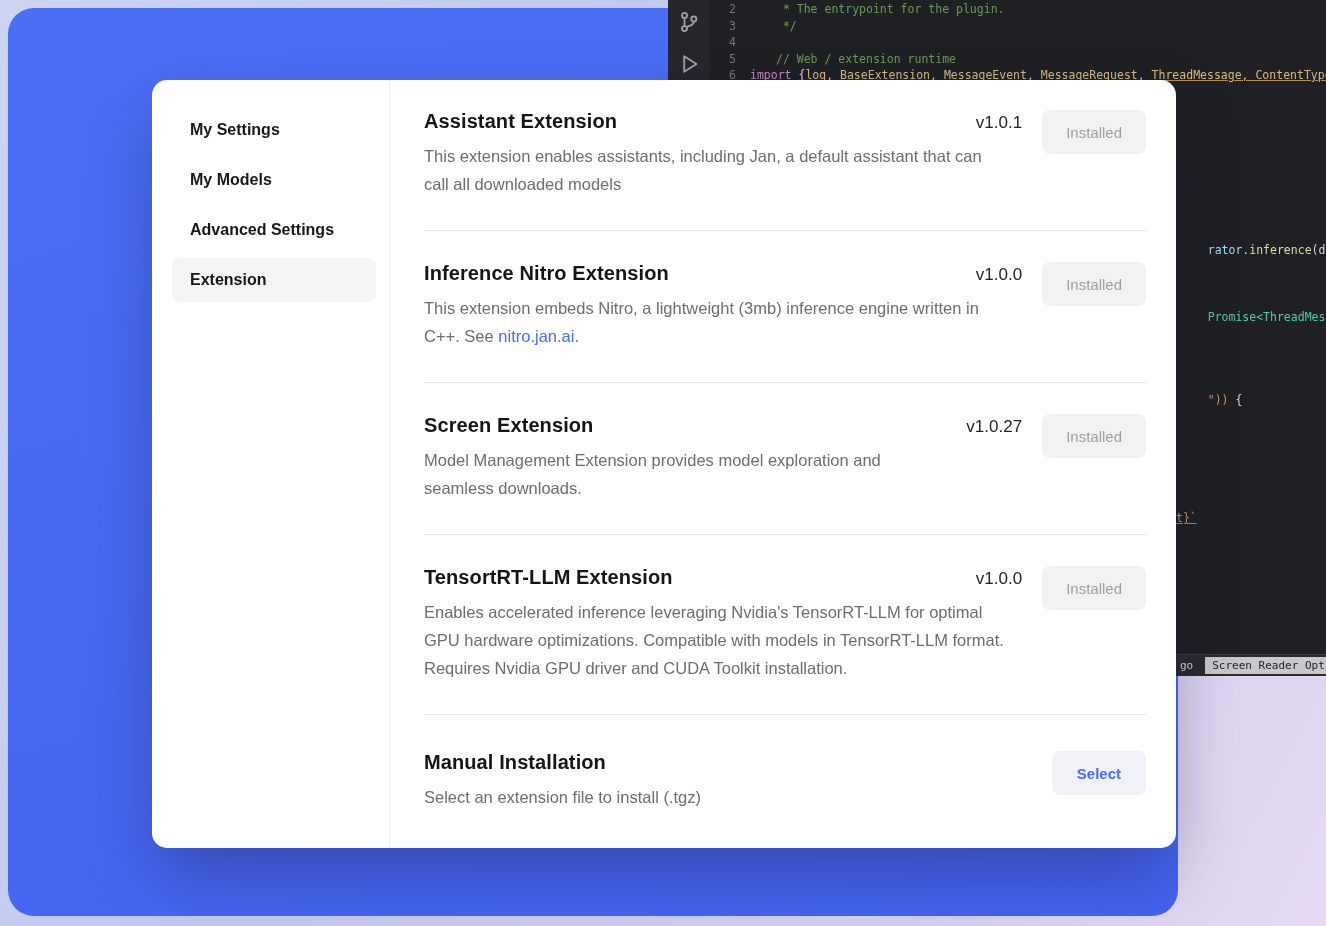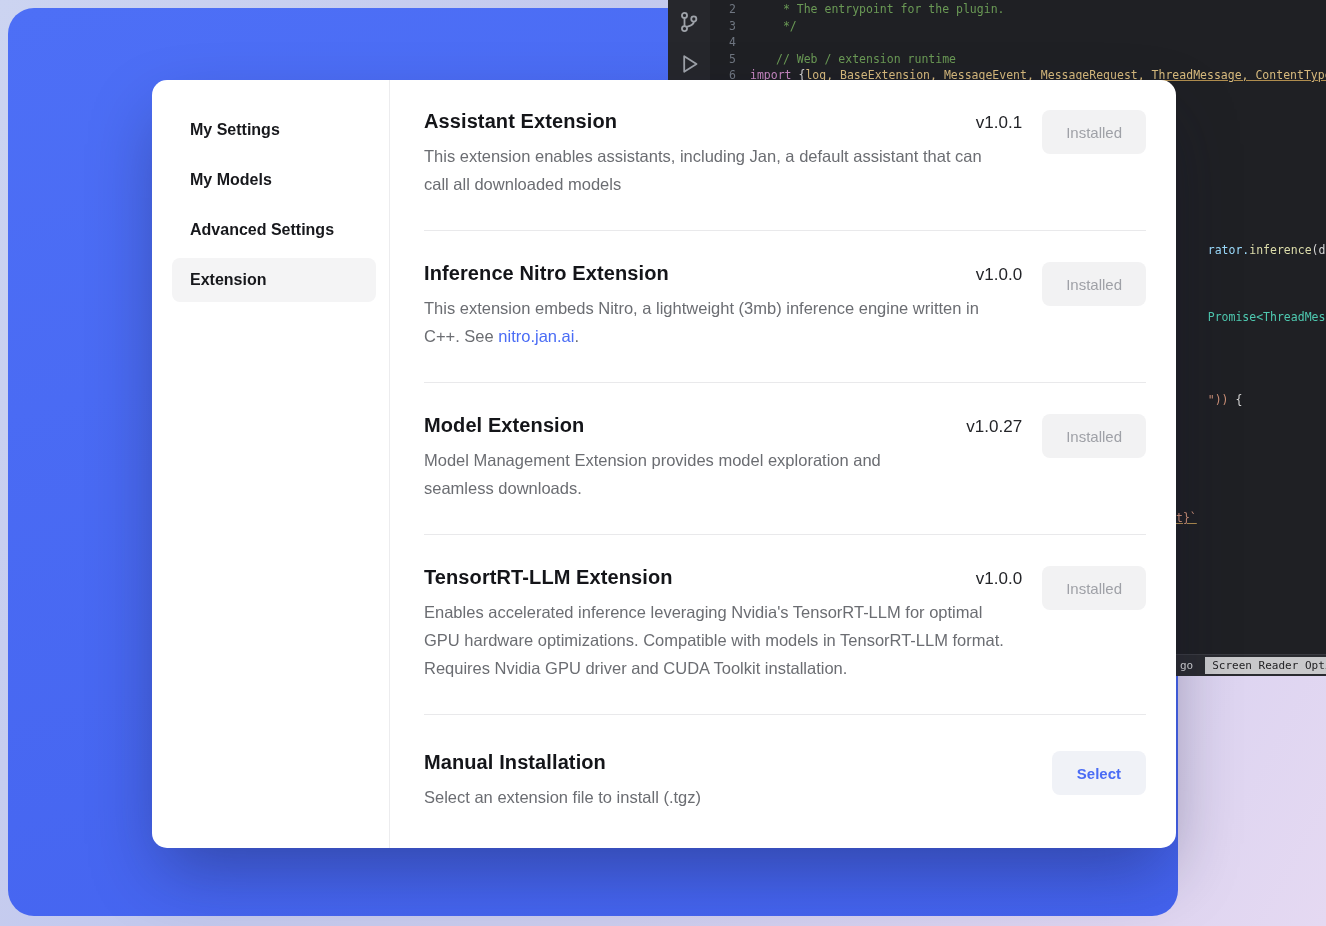--- a/index.html
+++ b/index.html
@@ -196,21 +196,21 @@
           <span class="ext-version">v1.0.0</span>
         </div>
         <p class="ext-desc"><span>This extension embeds Nitro, a lightweight (3mb) inference engine written in C++. See </span><a class="link">nitro.jan.ai</a><span>.</span></p>
       </div>
       <button class="btn btn-installed">Installed</button>
     </section>
 
     <section class="ext-row">
       <div class="ext-info">
         <div class="title-line">
-          <span class="ext-name">Model Extension</span>
+          <span class="ext-name">Screen Extension</span>
           <span class="ext-version">v1.0.27</span>
         </div>
         <p class="ext-desc w520">Model Management Extension provides model exploration and seamless downloads.</p>
       </div>
       <button class="btn btn-installed">Installed</button>
     </section>
 
     <section class="ext-row">
       <div class="ext-info">
         <div class="title-line">

